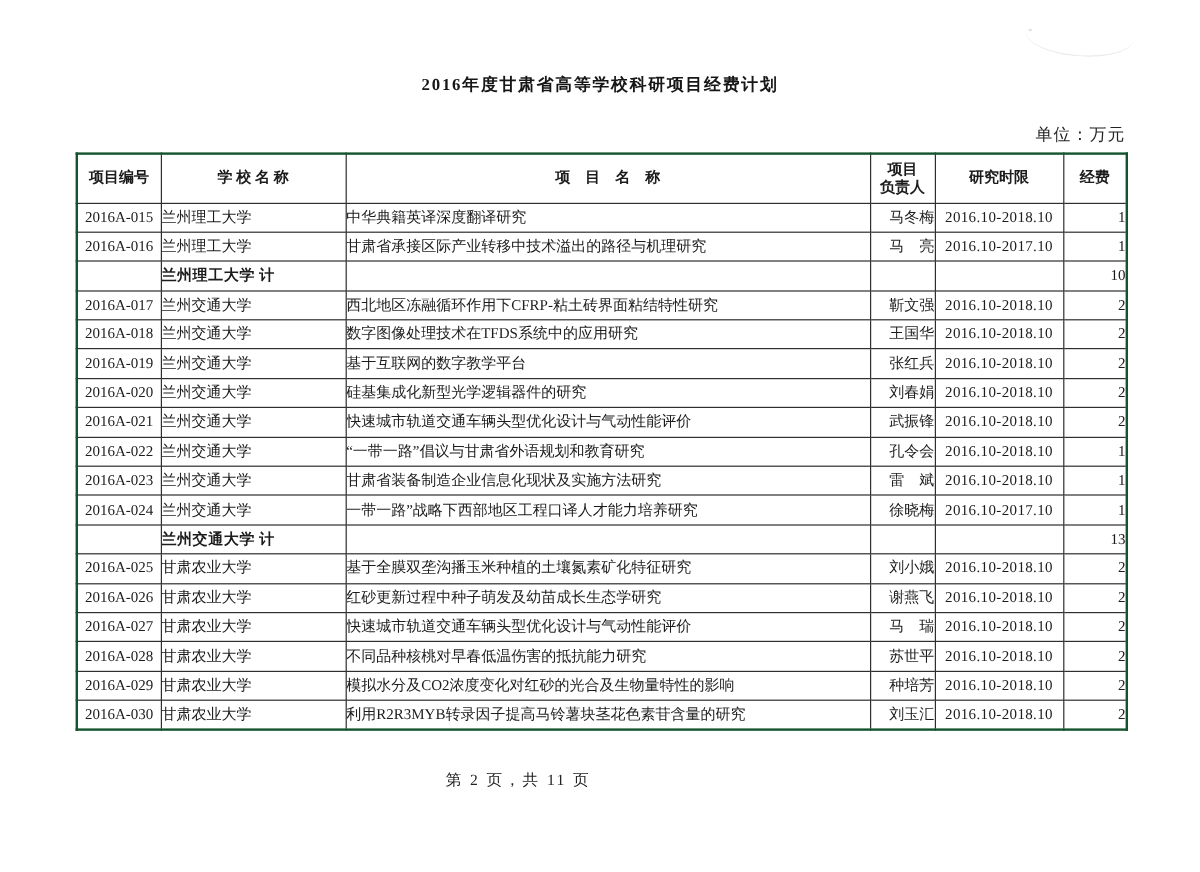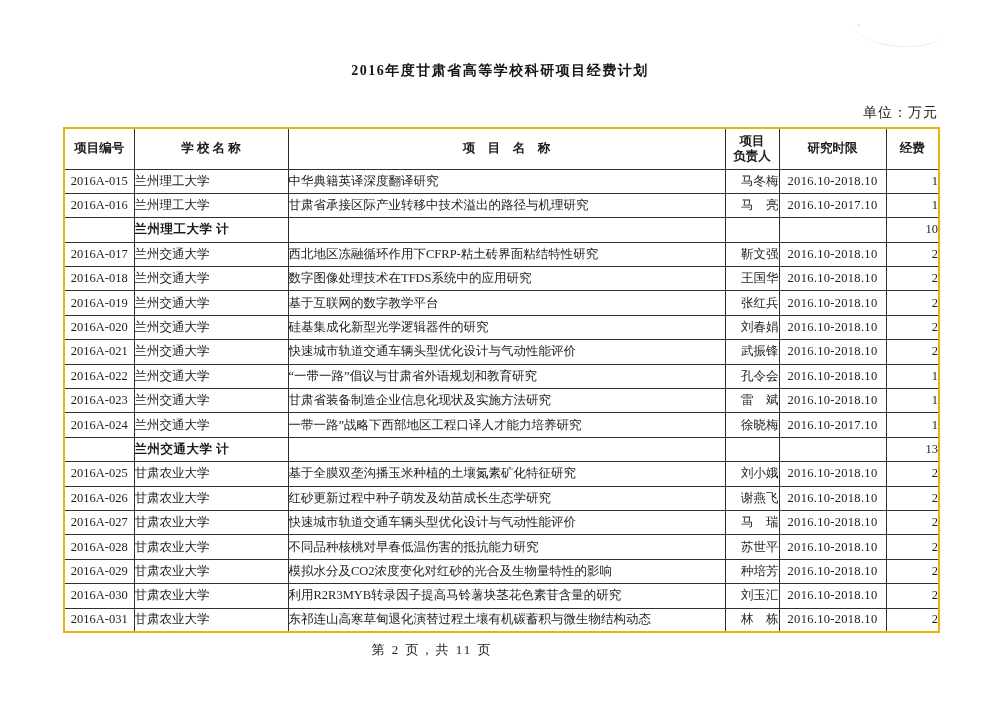--- a/index.html
+++ b/index.html
@@ -20,21 +20,21 @@
     position:absolute;top:62px;left:0;width:1000px;text-align:center;
     font-size:14px;font-weight:bold;letter-spacing:1.5px;color:#161616;
   }
   .unit-note{
     position:absolute;top:104px;left:63px;width:875px;text-align:right;
     font-size:14px;letter-spacing:1px;color:#222;
   }
   table.funding{
     position:absolute;top:127px;left:63px;width:875px;
     border-collapse:collapse;table-layout:fixed;
-    border:2px solid #eab308;
+    border:2px solid #14532d;
   }
   .funding th,.funding td{
     border:1px solid #2f2f2f;padding:0;font-weight:normal;
     font-size:12.5px;line-height:1.2;color:#1c1c1c;
     overflow:hidden;white-space:nowrap;
   }
   .funding thead tr{height:41px;}
   .funding tbody tr{height:24.4px;}
   .funding th{text-align:center;font-weight:bold;font-size:12.5px;}
   .hdr-leader{font-size:12px;line-height:1.2;}
@@ -219,24 +219,16 @@
     <td class="c-fund">2</td>
   </tr>
       <tr>
     <td class="c-no">2016A-030</td>
     <td class="c-school">甘肃农业大学</td>
     <td class="c-project">利用R2R3MYB转录因子提高马铃薯块茎花色素苷含量的研究</td>
     <td class="c-leader">刘玉汇</td>
     <td class="c-period">2016.10-2018.10</td>
     <td class="c-fund">2</td>
   </tr>
-      <tr>
-    <td class="c-no">2016A-031</td>
-    <td class="c-school">甘肃农业大学</td>
-    <td class="c-project">东祁连山高寒草甸退化演替过程土壤有机碳蓄积与微生物结构动态</td>
-    <td class="c-leader">林　栋</td>
-    <td class="c-period">2016.10-2018.10</td>
-    <td class="c-fund">2</td>
-  </tr>
     </tbody>
 </table>
 
 <div class="page-footer">第 2 页，共 11 页</div>
 
 </body></html>

